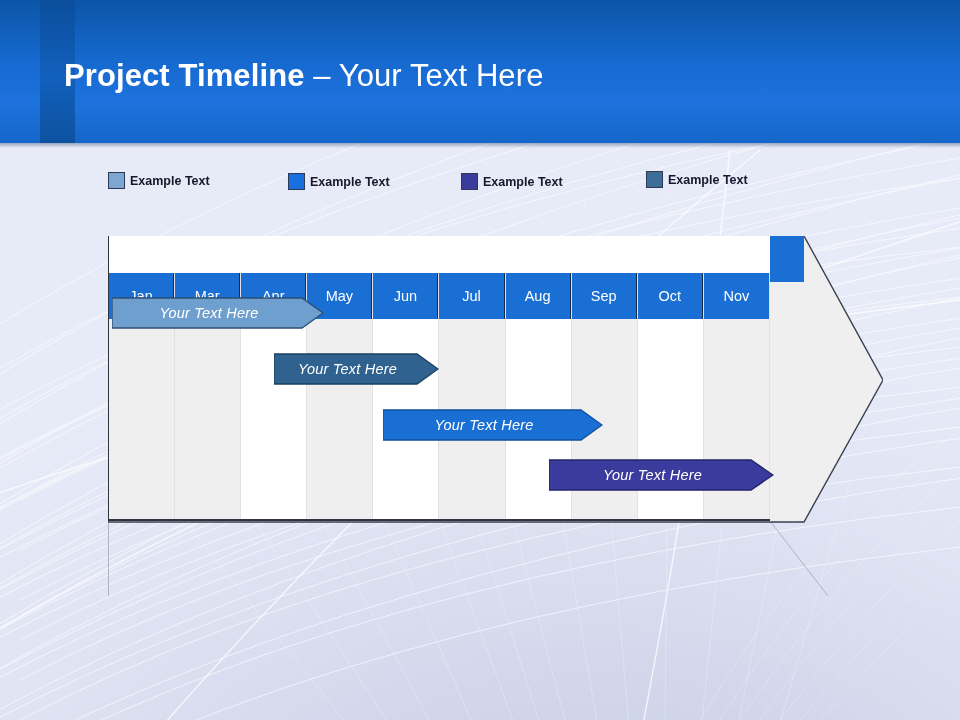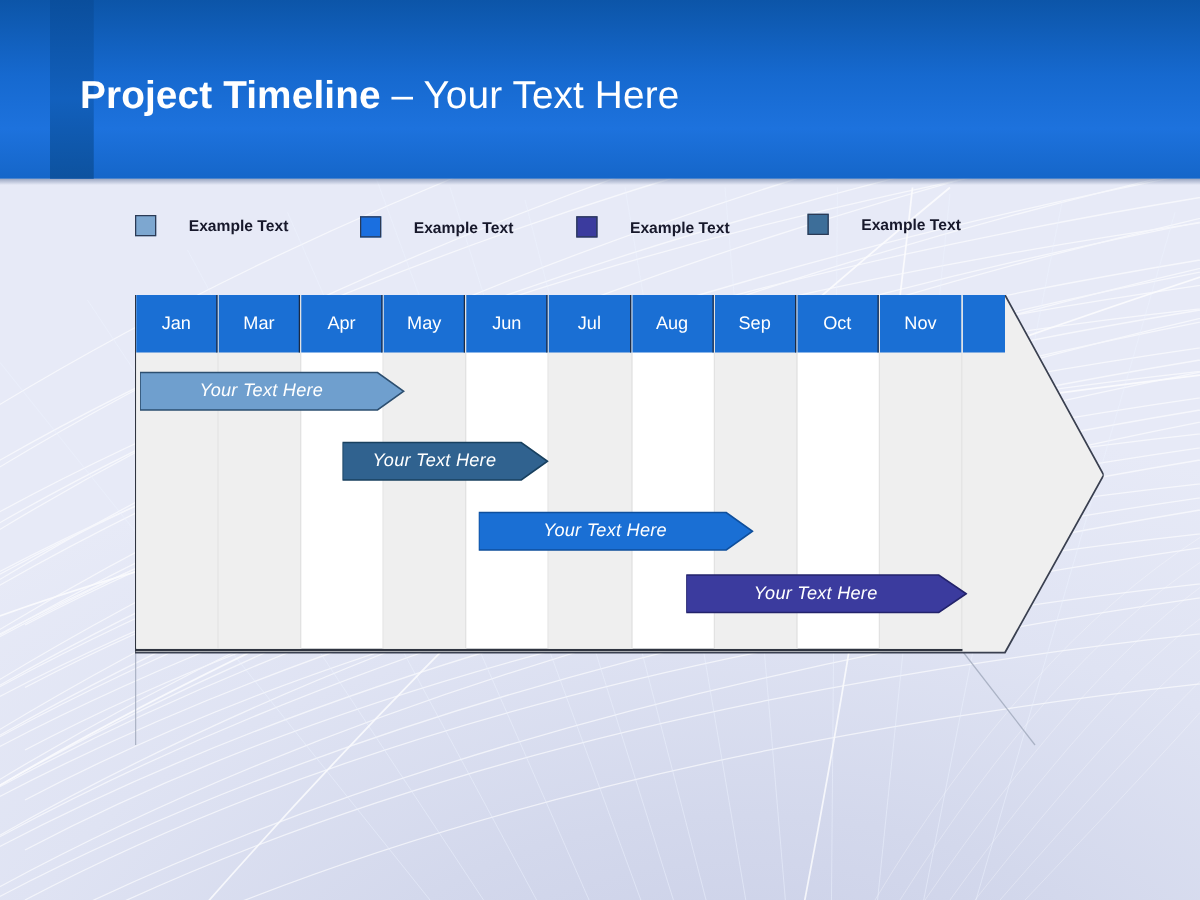--- a/index.html
+++ b/index.html
@@ -69,21 +69,21 @@
     letter-spacing: .1px;
   }
   .title-strong { font-weight: 700; }
   .title-light  { font-weight: 400; }
 
   
   .legend-item {
     position: absolute;
     display: flex;
     align-items: center;
-    gap: 26px;
+    gap: 5px;
     white-space: nowrap;
     text-align: center;
   }
   .legend-swatch {
     width: 17px; height: 17px;
     border: 1px solid #2b3a55;
     box-sizing: border-box;
   }
   .legend-label {
     font-size: 12.5px;
@@ -105,20 +105,21 @@
     border-left: 1.5px solid #2f3440;
     border-bottom: 2px solid #2f3440;
     box-sizing: border-box;
     background: #ffffff;
   }
   .col {
     flex: 1 1 0;
     position: relative;
     border-right: 1px solid #e2e2e2;
     box-sizing: border-box;
+    margin-top: 37px;
   }
   .col.shade { background: #efefef; }
   .col .month {
     height: 46px;
     background: #1a6fd4;
     color: #ffffff;
     font-size: 14.5px;
     display: flex;
     align-items: center;
     justify-content: center;

